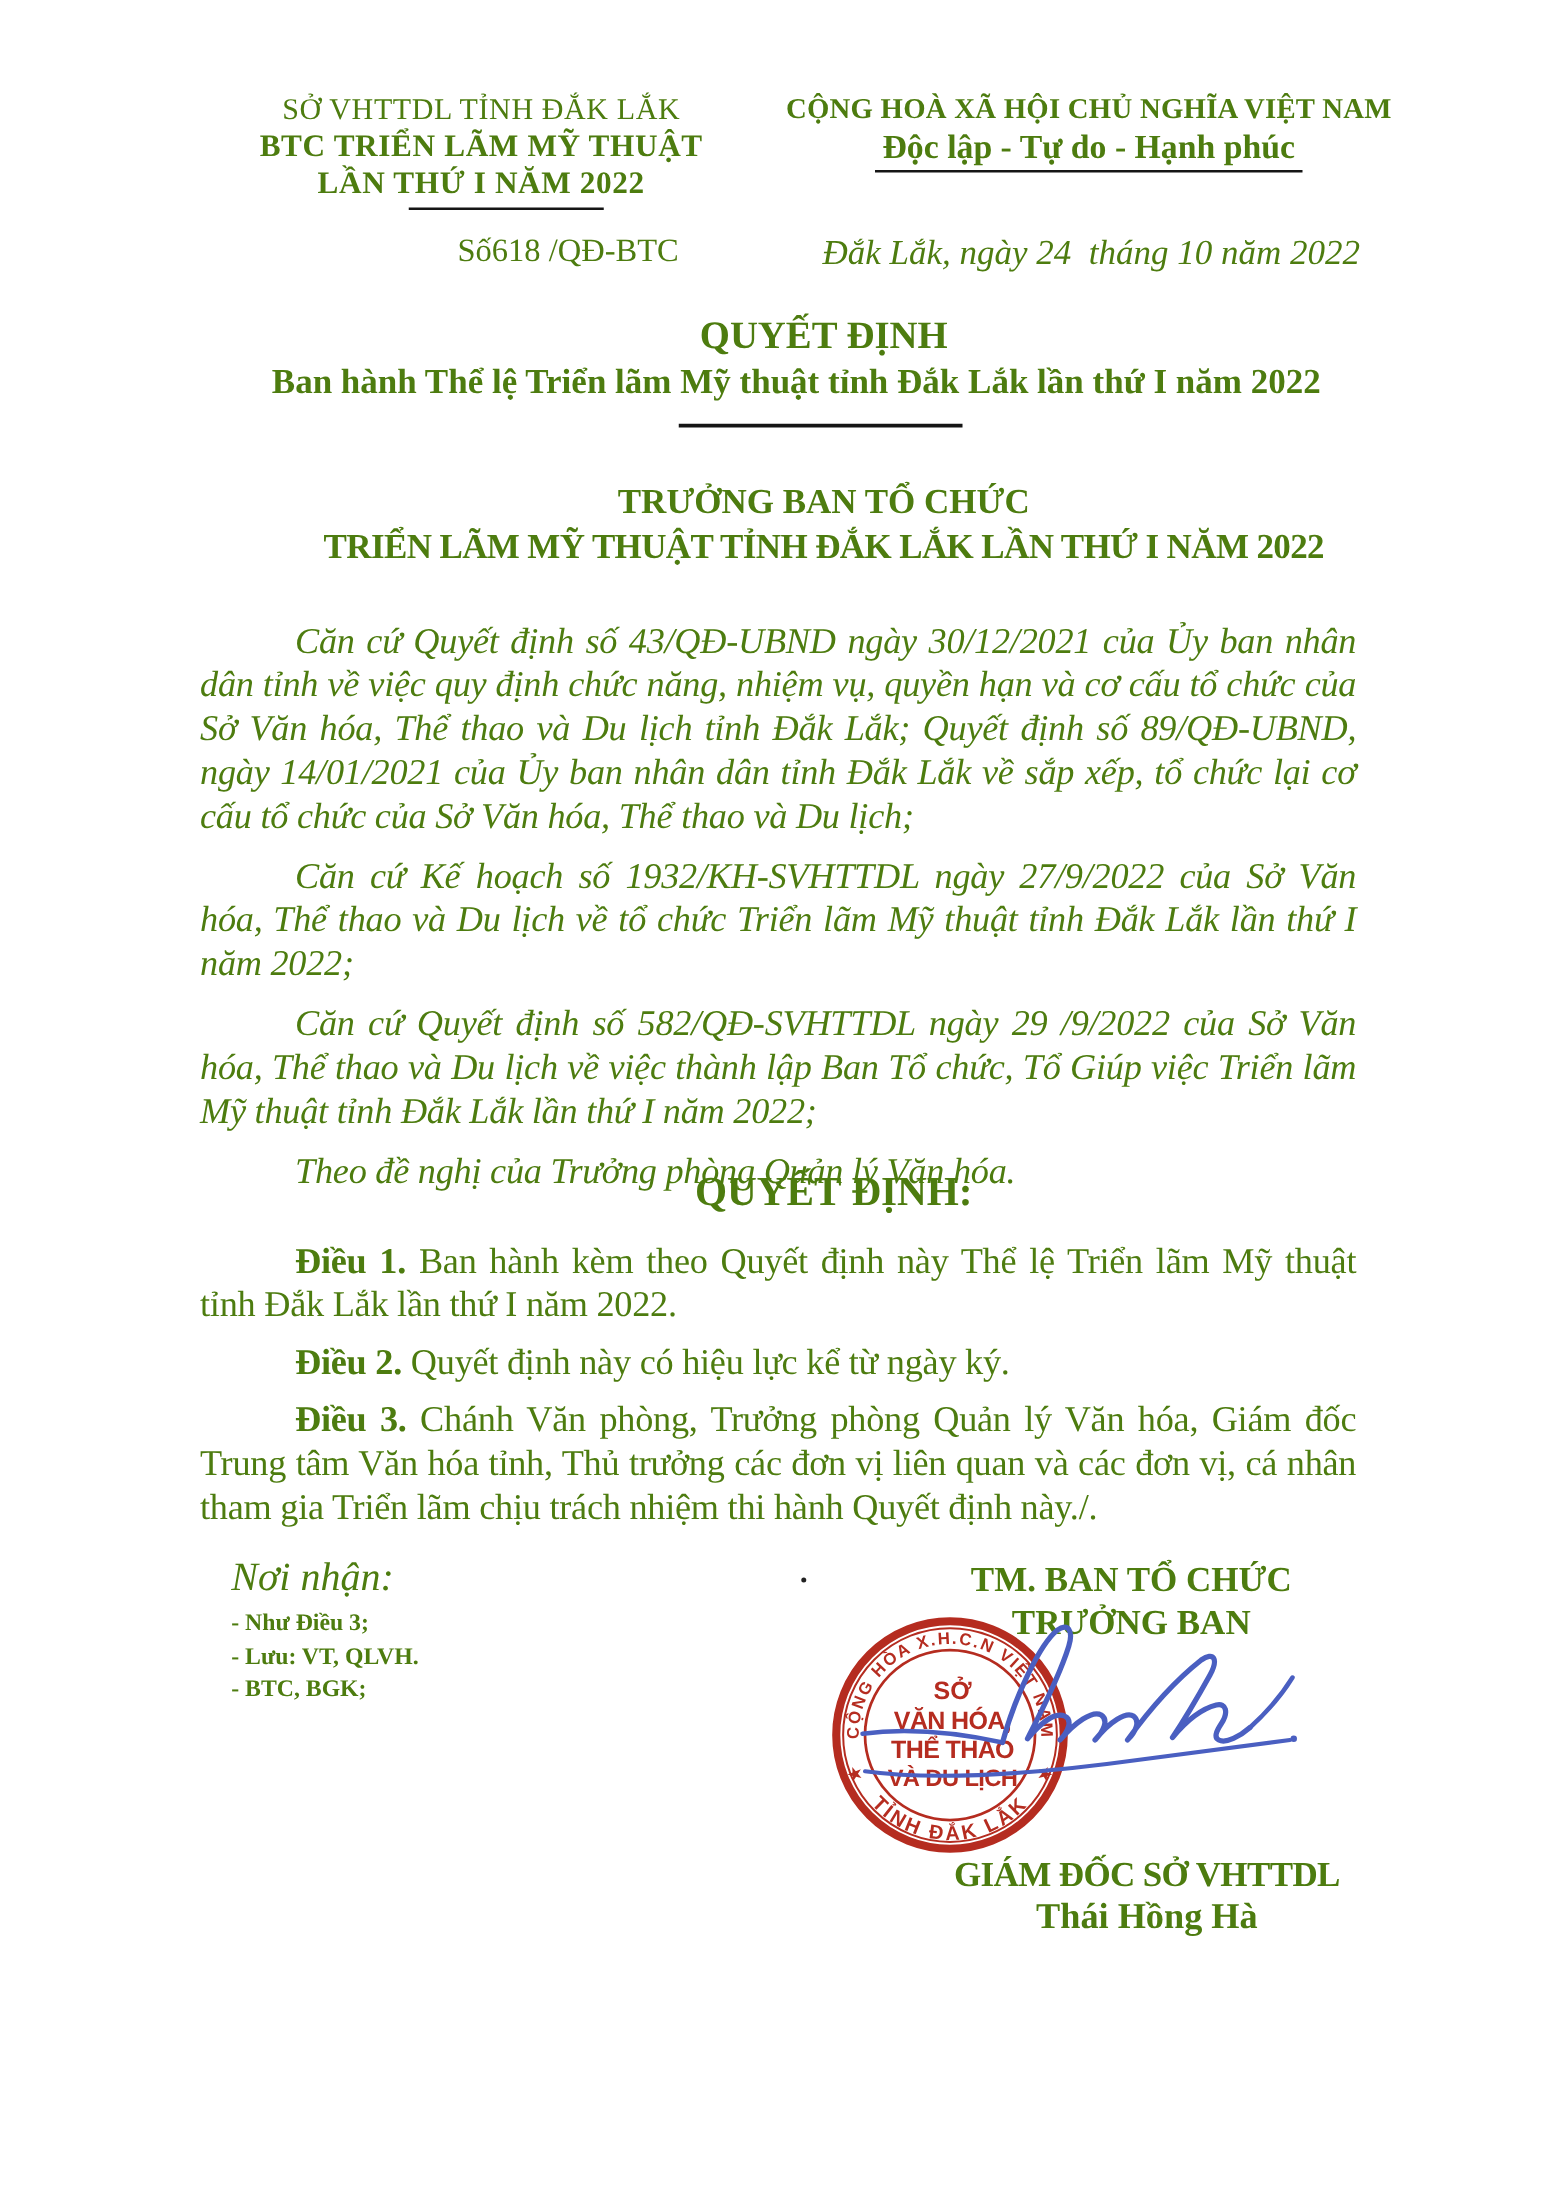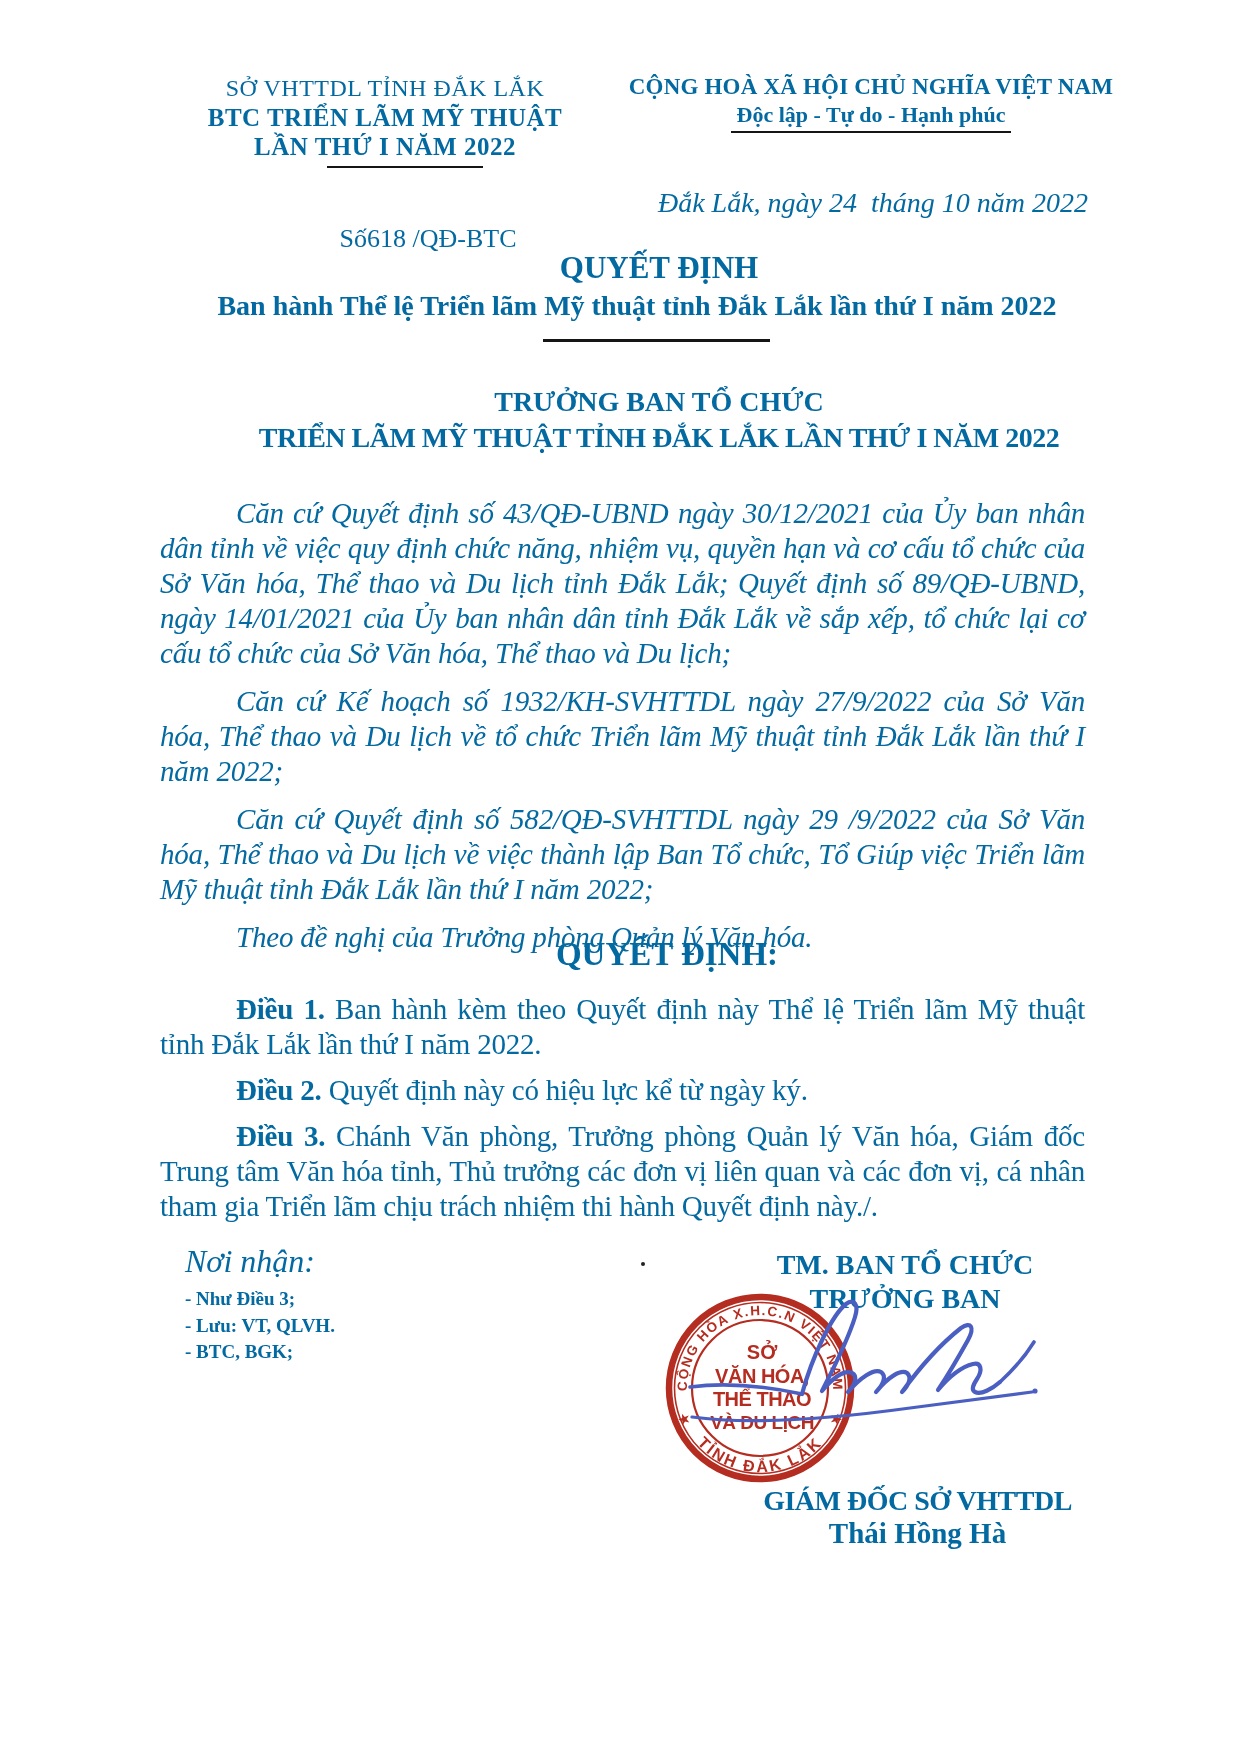--- a/index.html
+++ b/index.html
@@ -1,35 +1,35 @@
 <!DOCTYPE html>
 <html><head>
 <meta charset="utf-8">
 <style>
   html,body{margin:0;padding:0;background:#ffffff;}
   .page{
     position:relative;width:1241px;height:1755px;background:#ffffff;
-    font-family:"Liberation Serif","DejaVu Serif",serif;color:#0369a1;
+    font-family:"Liberation Serif","DejaVu Serif",serif;color:#4d7c0f;
     overflow:hidden;
     border-radius:19px;
   }
   .abs{position:absolute;}
   .center{text-align:center;}
   .pre{white-space:pre-wrap;}
 
   
   .org-block{left:150px;top:74px;width:470px;line-height:29px;}
   .org-line1{font-size:24px;letter-spacing:.5px;}
   .org-line2,.org-line3{font-size:25px;font-weight:bold;letter-spacing:.5px;}
   .org-rule{left:327px;top:166px;width:156px;height:2px;background:#151515;}
-  .doc-number{left:313px;top:186px;width:230px;font-size:26px;text-align:center;margin-top:38px;}
+  .doc-number{left:313px;top:186px;width:230px;font-size:26px;text-align:right;}
 
   .national-block{left:615px;top:74px;width:512px;}
   .national-line1{font-size:23px;font-weight:bold;letter-spacing:.2px;}
-  .national-line2{display:inline-block;font-size:22px;font-weight:bold;
+  .national-line2{display:inline-block;font-size:27px;font-weight:bold;
     border-bottom:2.5px solid #151515;padding:0 6px 3px 6px;margin-top:2px;}
   .dateline{left:623px;top:187px;width:500px;font-size:28px;font-style:italic;text-align:center;}
 
   
   .title-block{left:158px;top:250px;width:930px;}
   .title-heading{font-size:31px;font-weight:bold;position:relative;left:36px;}
   .title-subheading{font-size:28px;font-weight:bold;margin-top:4px;position:relative;left:14px;white-space:nowrap;}
   .subtitle-rule{left:543px;top:339px;width:227px;height:3px;background:#151515;}
 
   .issuer-block{left:158px;top:384px;width:930px;line-height:36px;position:absolute;}

